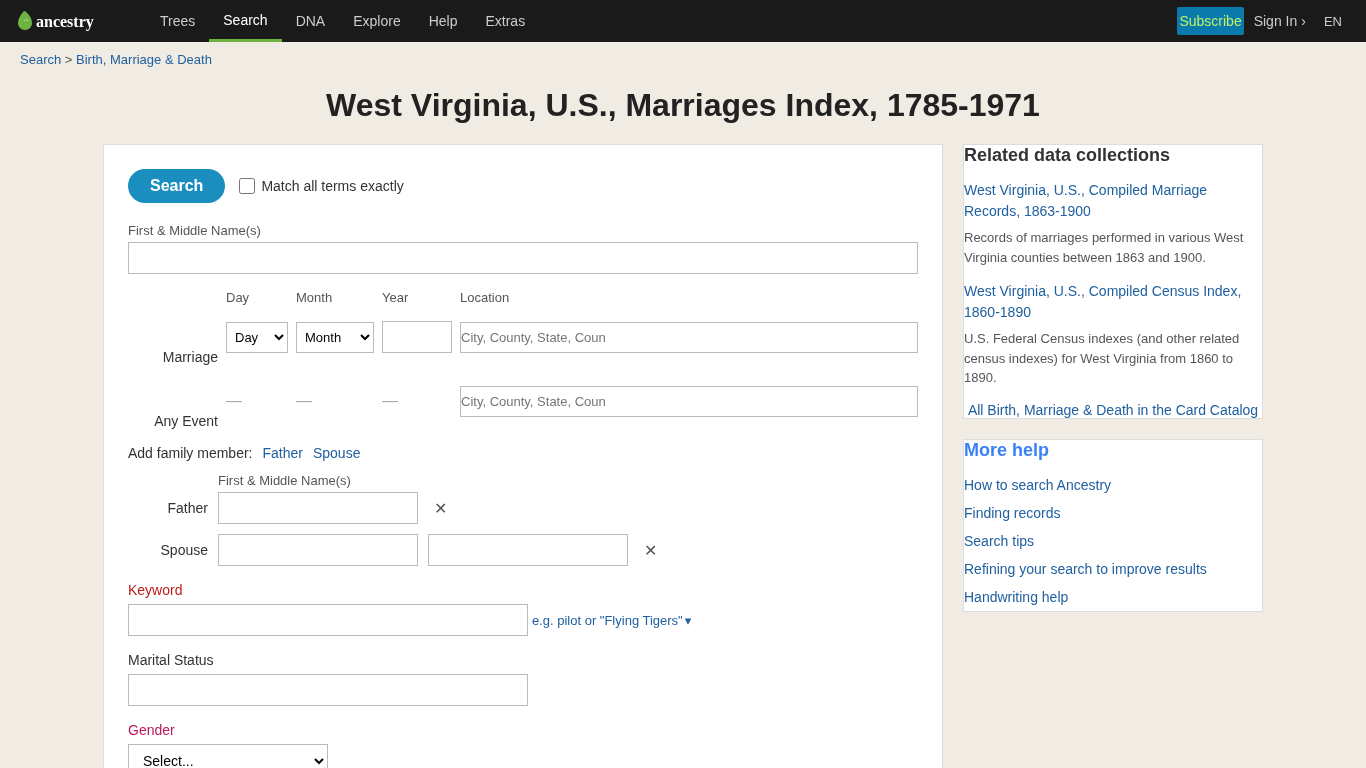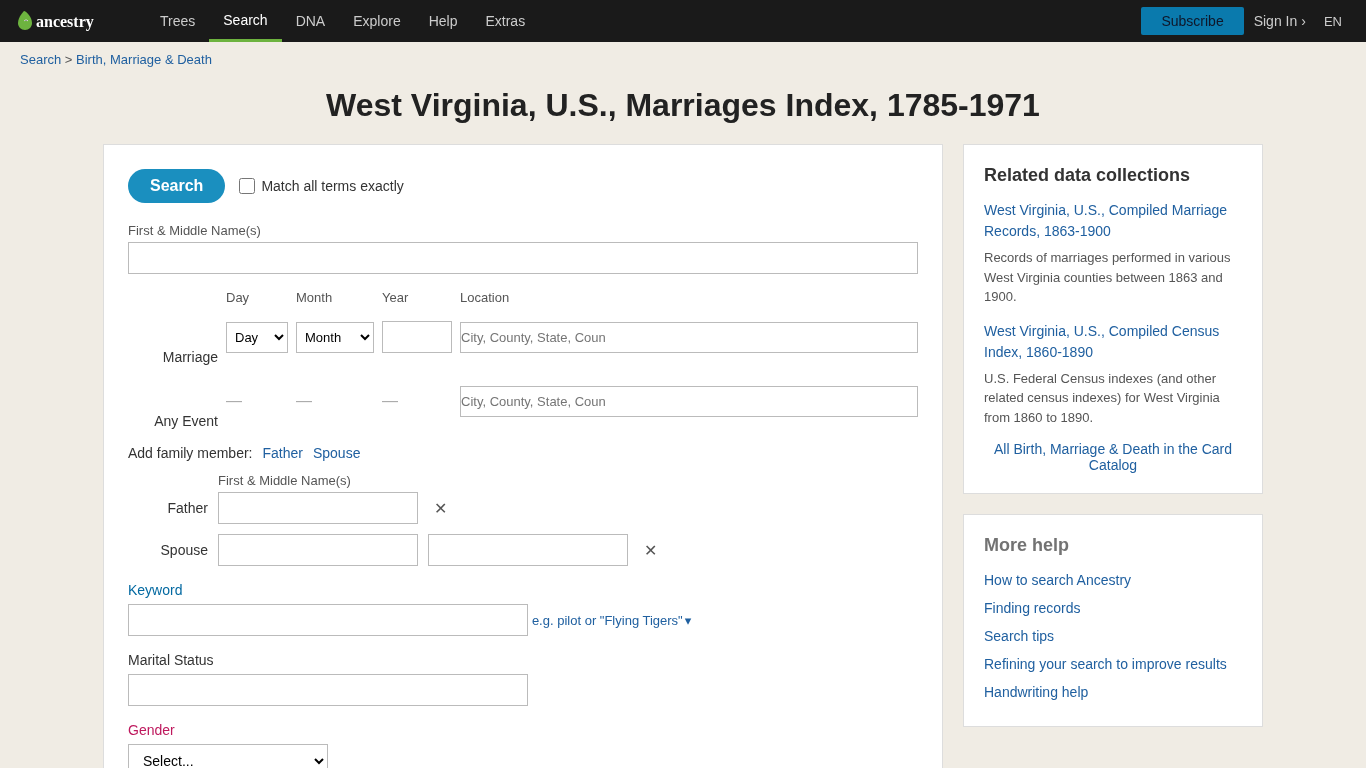--- a/index.html
+++ b/index.html
@@ -5,21 +5,21 @@
     * { box-sizing: border-box; margin: 0; padding: 0; }
     body { font-family: Arial, Helvetica, sans-serif; background: #f0ece4; font-size: 14px; color: #333; }
 
     
     .nav { background: #1a1a1a; display: flex; align-items: center; height: 42px; padding: 0 16px; gap: 0; }
     .nav-logo { display: flex; align-items: center; margin-right: 20px; }
     .nav-logo svg { width: 110px; height: 28px; }
     .nav-item { color: #ccc; text-decoration: none; padding: 8px 14px; font-size: 14px; height: 42px; display: flex; align-items: center; cursor: pointer; }
     .nav-item.active { color: #fff; border-bottom: 3px solid #6db33f; }
     .nav-right { margin-left: auto; display: flex; align-items: center; gap: 10px; }
-    .btn-subscribe { background: #0a7aad; color: #0f172a; border: none; padding: 6px 20px; font-size: 14px; cursor: pointer; border-radius: 2px; }
+    .btn-subscribe { background: #0a7aad; color: #bef264; border: none; padding: 6px 2px; font-size: 14px; cursor: pointer; border-radius: 2px; }
     .nav-signin { color: #ccc; font-size: 14px; cursor: pointer; display: flex; align-items: center; gap: 4px; }
     .nav-lang { color: #ccc; font-size: 13px; cursor: pointer; padding: 0 8px; }
 
     
     .breadcrumb { padding: 10px 20px; font-size: 13px; color: #555; }
     .breadcrumb a { color: #2060a0; text-decoration: none; }
 
     
     .page-title { text-align: center; font-size: 32px; font-weight: bold; color: #222; padding: 10px 20px 20px; }
 
@@ -59,43 +59,43 @@
 
     .family-member-row { display: flex; align-items: center; gap: 10px; margin-bottom: 10px; }
     .family-member-label { width: 80px; font-size: 14px; text-align: right; flex-shrink: 0; }
     .family-names-header { display: flex; gap: 10px; padding-left: 90px; margin-bottom: 4px; }
     .family-name-col-label { font-size: 13px; color: #555; }
     .family-input { flex: 1; border: 1px solid #bbb; padding: 7px 10px; font-size: 14px; background: #fff; max-width: 200px; }
     .close-btn { background: none; border: none; font-size: 16px; color: #555; cursor: pointer; padding: 2px 6px; }
 
     
     .keyword-section { margin-bottom: 16px; }
-    .keyword-label { font-size: 14px; color: #0369a1; margin-bottom: 6px; }
+    .keyword-label { font-size: 14px; color: #b91c1c; margin-bottom: 6px; }
     .keyword-input { width: 100%; max-width: 400px; border: 1px solid #bbb; padding: 7px 10px; font-size: 14px; background: #fff; }
     .keyword-hint { font-size: 13px; color: #2060a0; margin-top: 4px; cursor: pointer; display: inline-flex; align-items: center; gap: 2px; }
 
     
     .marital-section { margin-bottom: 16px; }
     .marital-label { font-size: 14px; color: #333; margin-bottom: 6px; }
     .marital-input { width: 100%; max-width: 400px; border: 1px solid #bbb; padding: 7px 10px; font-size: 14px; background: #fff; }
 
     
     .gender-section { margin-bottom: 16px; }
     .gender-label { font-size: 14px; color: #be185d; margin-bottom: 6px; }
     .gender-select { width: 100%; max-width: 200px; border: 1px solid #bbb; padding: 7px 10px; font-size: 14px; background: #fff; cursor: pointer; }
 
     
     .sidebar { width: 300px; flex-shrink: 0; display: flex; flex-direction: column; gap: 20px; }
-    .sidebar-card { background: #fff; border: 1px solid #ddd; padding: 20px; }
+    .sidebar-card { background: #fff; border: 1px solid #ddd; }
     .sidebar-card-title { font-size: 18px; font-weight: bold; color: #333; margin-bottom: 14px; }
     .related-link { color: #2060a0; text-decoration: none; font-size: 14px; line-height: 1.5; }
     .related-desc { font-size: 13px; color: #555; margin: 6px 0 14px; line-height: 1.5; }
     .all-birth-link { color: #2060a0; text-decoration: none; font-size: 14px; text-align: center; display: block; margin-top: 10px; }
     .help-link { color: #2060a0; text-decoration: none; font-size: 14px; line-height: 2; display: block; }
-    .more-help-title { font-size: 18px; font-weight: bold; color: #737373; margin-bottom: 10px; }
+    .more-help-title { font-size: 18px; font-weight: bold; color: #3b82f6; margin-bottom: 10px; }
 
     
     .logo-leaf { fill: #6db33f; }
   </style>
 </head>
 <body>
 
 <nav class="nav">
   <div class="nav-logo">
     <svg viewBox="0 0 110 28" xmlns="http://www.w3.org/2000/svg">

